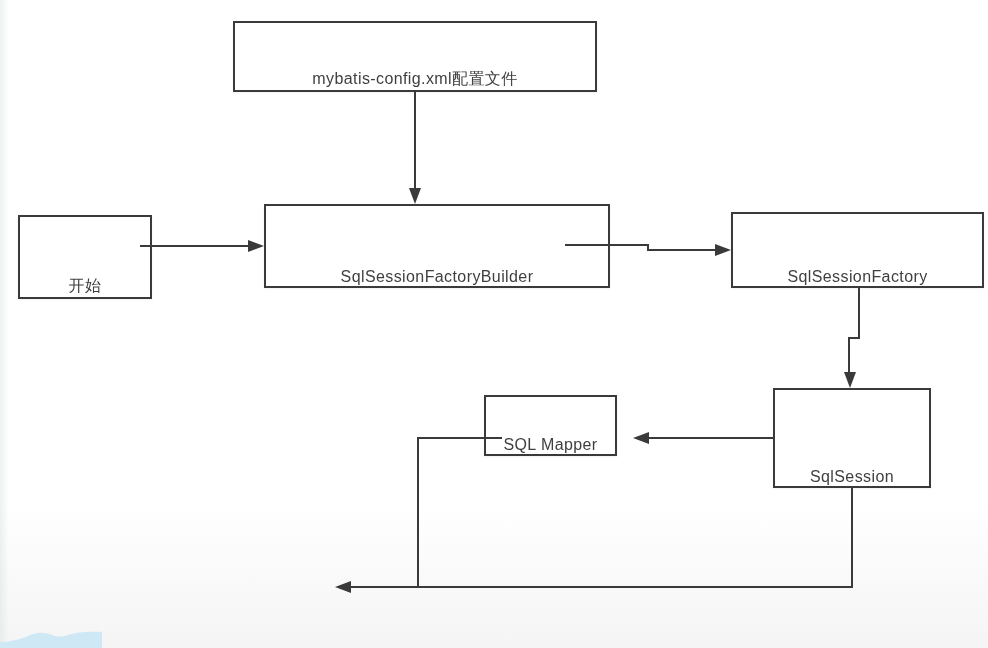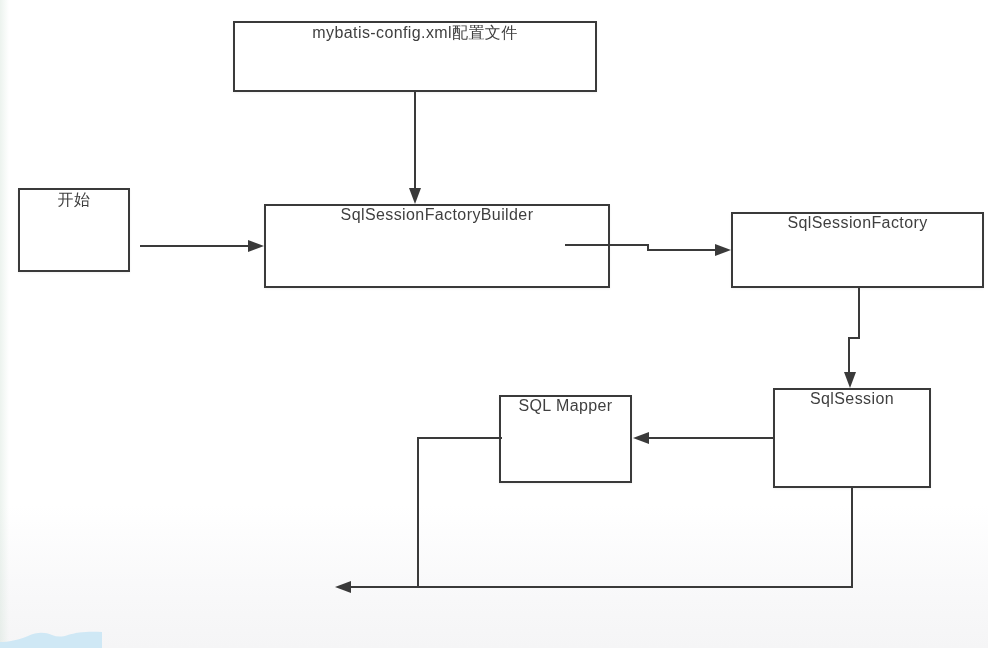--- a/index.html
+++ b/index.html
@@ -22,21 +22,21 @@
     position:absolute;left:0;top:0;width:9px;height:648px;
     background:linear-gradient(to right, rgba(213,228,218,0.45), rgba(255,255,255,0));
     pointer-events:none;
   }
   .node{
     position:absolute;
     box-sizing:border-box;
     border:2px solid var(--line);
     background:#ffffff;
     display:flex;
-    align-items:flex-start;
+    align-items:flex-end;
     justify-content:center;
     box-shadow:0 1px 2px rgba(0,0,0,0.06);
   }
   .node-label{
     color:var(--text);
     font-size:16px;
     letter-spacing:0.4px;
     white-space:nowrap;
     text-align:center;
   }
@@ -73,37 +73,37 @@
 <body>
 
 <div class="canvas">
 
   <div class="left-tint"></div>
 
   <div class="node" style="left:233px;top:21px;width:364px;height:71px">
     <span class="node-label">mybatis-config.xml配置文件</span>
   </div>
 
-  <div class="node" style="left:18px;top:188px;width:112px;height:84px">
+  <div class="node" style="left:18px;top:215px;width:134px;height:84px">
     <span class="node-label">开始</span>
   </div>
 
   <div class="node" style="left:264px;top:204px;width:346px;height:84px">
     <span class="node-label">SqlSessionFactoryBuilder</span>
   </div>
 
   <div class="node" style="left:731px;top:212px;width:253px;height:76px">
     <span class="node-label">SqlSessionFactory</span>
   </div>
 
   <div class="node" style="left:773px;top:388px;width:158px;height:100px">
     <span class="node-label">SqlSession</span>
   </div>
 
-  <div class="node" style="left:499px;top:395px;width:133px;height:88px">
+  <div class="node" style="left:484px;top:395px;width:133px;height:61px">
     <span class="node-label">SQL Mapper</span>
   </div>
 
 
   <div class="line" style="left:414px;top:92px;width:2px;height:97px"></div>
   <div class="arrow arrow-down" style="left:409px;top:188px"></div>
 
   <div class="line" style="left:140px;top:245px;width:110px;height:2px"></div>
   <div class="arrow arrow-right" style="left:248px;top:240px"></div>
 

